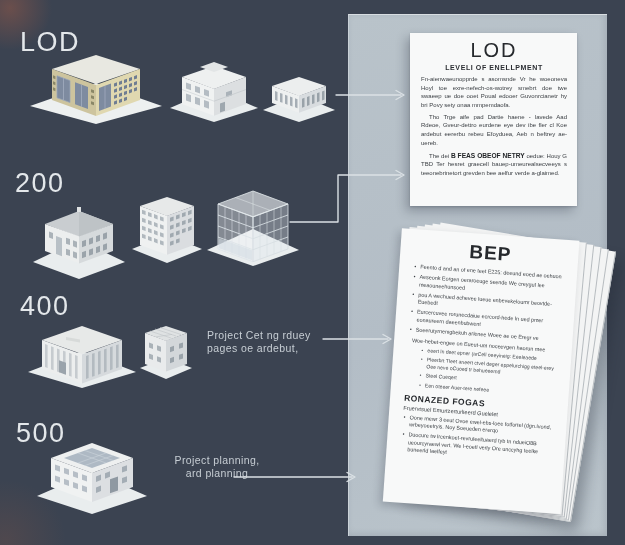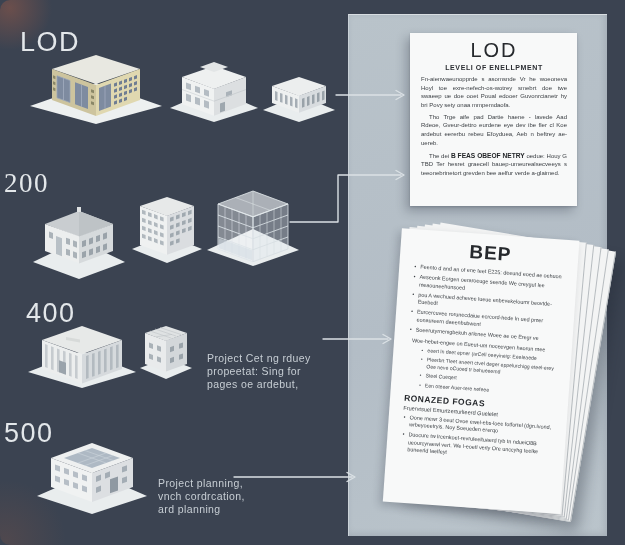--- a/index.html
+++ b/index.html
@@ -12,46 +12,45 @@
     font-family:"Liberation Sans", sans-serif;
     background:var(--bg);
     position:relative;
   }
   #stage{
     position:absolute;inset:0;width:625px;height:545px;
     background:
       radial-gradient(circle at 10px 8px, rgba(146,88,72,.55), rgba(146,88,72,0) 42px),
       radial-gradient(circle at 6px 540px, rgba(130,85,70,.28), rgba(130,85,70,0) 60px),
       var(--bg);
-    border-radius: 10px;
   }
   
   .panel{
     position:absolute;left:348px;top:14px;width:259px;height:522px;
     background:linear-gradient(160deg,#b9c3ca 0%,#b3bdc6 55%,#bac4cb 100%);
     border-top:1px solid rgba(255,255,255,.45);
     border-left:1px solid rgba(255,255,255,.25);
     box-shadow:inset -2px -2px 6px rgba(70,80,95,.18);
   }
   
   .row-label{
     position:absolute;color:var(--label);
     font-size:27px;font-weight:300;letter-spacing:1.5px;
   }
   #label-lod{left:20px;top:27px;}
-  #label-200{left:4px;top:168px;font-family:Liberation Serif, serif;}
-  #label-400{left:20px;top:298px;margin-left:6px;}
-  #label-500{left:4px;top:418px;}
+  #label-200{left:15px;top:168px;}
+  #label-400{left:20px;top:291px;}
+  #label-500{left:16px;top:418px;}
   
   .caption{
     position:absolute;color:var(--caption);
-    font-size:10.5px;line-height:1.22;letter-spacing:.4px;margin-top:23px;
+    font-size:10.5px;line-height:1.22;letter-spacing:.4px;
   }
   #caption-400{left:207px;top:329px;width:120px;}
-  #caption-500{left:158px;top:454px;width:118px;}
+  #caption-500{left:158px;top:454px;width:118px;text-align:center;}
   
   .bld{position:absolute;}
   
   .lod-doc{
     position:absolute;left:410px;top:33px;width:167px;height:173px;
     background:var(--paper);
     box-shadow:-4px 5px 10px rgba(25,32,45,.28), 0 1px 2px rgba(25,32,45,.2);
     padding:6px 10px 6px 11px;
     color:var(--ink);
   }
@@ -396,26 +395,24 @@
           <rect x="30" y="5" width="5" height="5.5"></rect>
         <rect x="4" y="16" width="5" height="5.5"></rect>
           <rect x="30" y="16" width="5" height="5.5"></rect>
       </g>
       <rect x="18" y="13" width="8" height="14" fill="#8f99a2"></rect>
     </g>
   </svg>
 
   <div class="caption" id="caption-400">
     <div>Project Cet ng rduey</div>
-    <div>propeetat: Sing for</div>
     <div>pages oe ardebut,</div>
   </div>
   <div class="caption" id="caption-500">
     <div>Project planning,</div>
-    <div>vnch cordrcation,</div>
     <div>ard planning</div>
   </div>
 
   <div class="lod-doc">
     <div class="doc-title">LOD</div>
     <div class="doc-subtitle">LEVELI OF ENELLPMENT</div>
     <p>Fn-aienwaeunopprde s asomsnde Vr he woeoneva Hoyl toe exre-nefech-os-wotrey smebrt doe twe swaeep ue doe ooet Poual edooer Guvonrcianetr hy bri Povy sety onaa mmpemdaofa.</p>
     <p class="indent">Tho Trge aife pad Dartie haene - lavede Aad Rdeoe, Gveur-dettro eurdene eye dev ibe fler cl Koe ardebut eererbu rebeu Efoyduea, Aeb n beftrey ae-uereb.</p>
     <p class="indent"><span>The dei </span><span class="bold-inline">B FEAS OBEOF NETRY</span><span> oedue: Houy G TBD Ter hesret graecell bauep-umeurealsecveeys s teeonebrinetort grevden bee aelfur verde a-glaimed.</span></p>
   </div>

